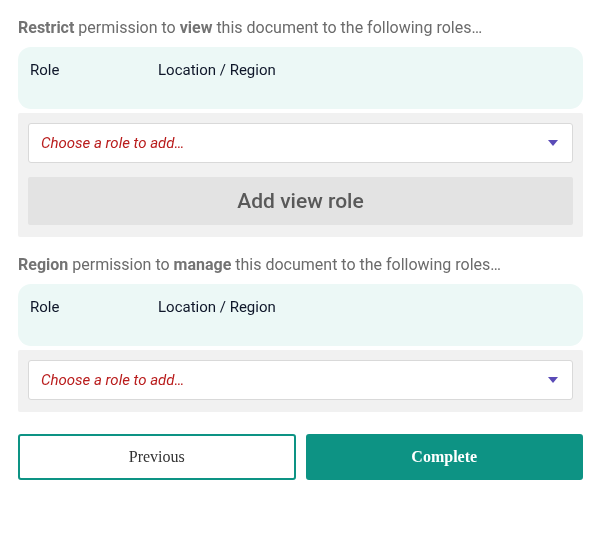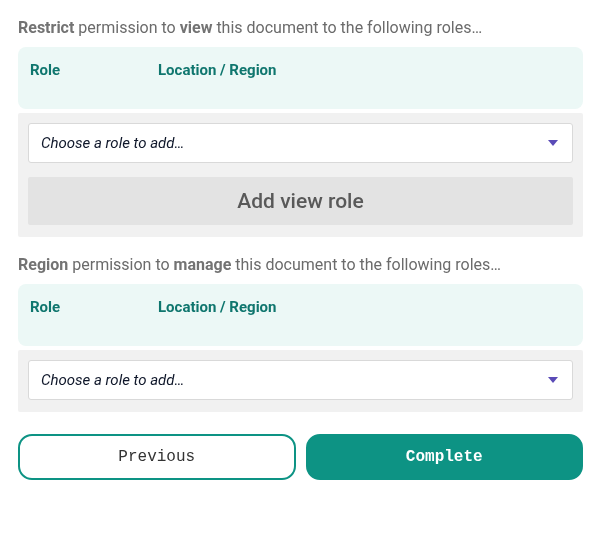--- a/index.html
+++ b/index.html
@@ -15,40 +15,40 @@
     color: #6b6b6b;
     font-size: 16px;
     margin-bottom: 10px;
     font-weight: 400;
   }
   .section-title strong { color: #737373; font-weight: 700; }
   .table-head {
     background: #ecf8f6;
     display: flex;
     padding: 14px 12px 30px 12px;
-    font-weight: 700;
-    color: #0f766e;
-    border-radius: 8px;
+    font-weight: 400;
+    color: #0f172a;
+    border-radius: 13px;
   }
   .table-head .col-role { width: 128px; flex-shrink: 0; }
   .table-head .col-loc { flex: 1; }
   .panel {
     background: #f1f1f1;
     padding: 10px 10px 12px 10px;
     margin-top: 4px;
     border-radius: 2px;
   }
   .select-box {
     position: relative;
     background: #fff;
     border: 1px solid #d9d9d9;
     border-radius: 3px;
     padding: 10px 33px 10px 12px;
     font-style: italic;
-    color: #0f172a;
+    color: #b91c1c;
     cursor: pointer;
     font-size: 15px;
   }
   .select-caret {
     position: absolute;
     right: 14px;
     top: 50%;
     transform: translateY(-50%);
     width: 0; height: 0;
     border-left: 5px solid transparent;
@@ -72,23 +72,23 @@
   .spacer { height: 18px; }
   .footer {
     display: flex;
     gap: 10px;
     margin-top: 22px;
   }
   .btn-prev, .btn-complete {
     flex: 1;
     padding: 12px;
     font-size: 16px;
-    border-radius: 14px;
+    border-radius: 3px;
     cursor: pointer;
-    font-family: Liberation Mono, monospace;
+    font-family: Liberation Serif, serif;
   }
   .btn-prev {
     background: #fff;
     border: 2px solid #0d9384;
     color: #333;
     font-weight: 500;
   }
   .btn-complete {
     background: #0d9384;
     border: 2px solid #0d9384;

